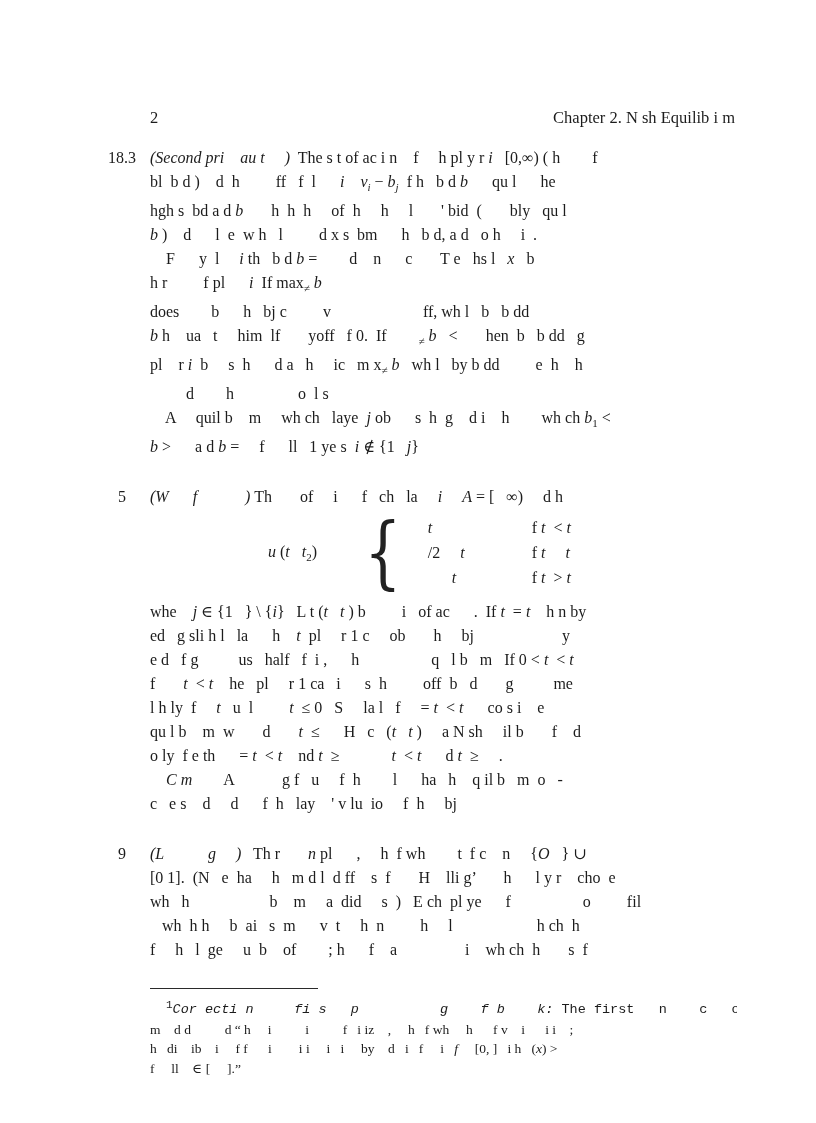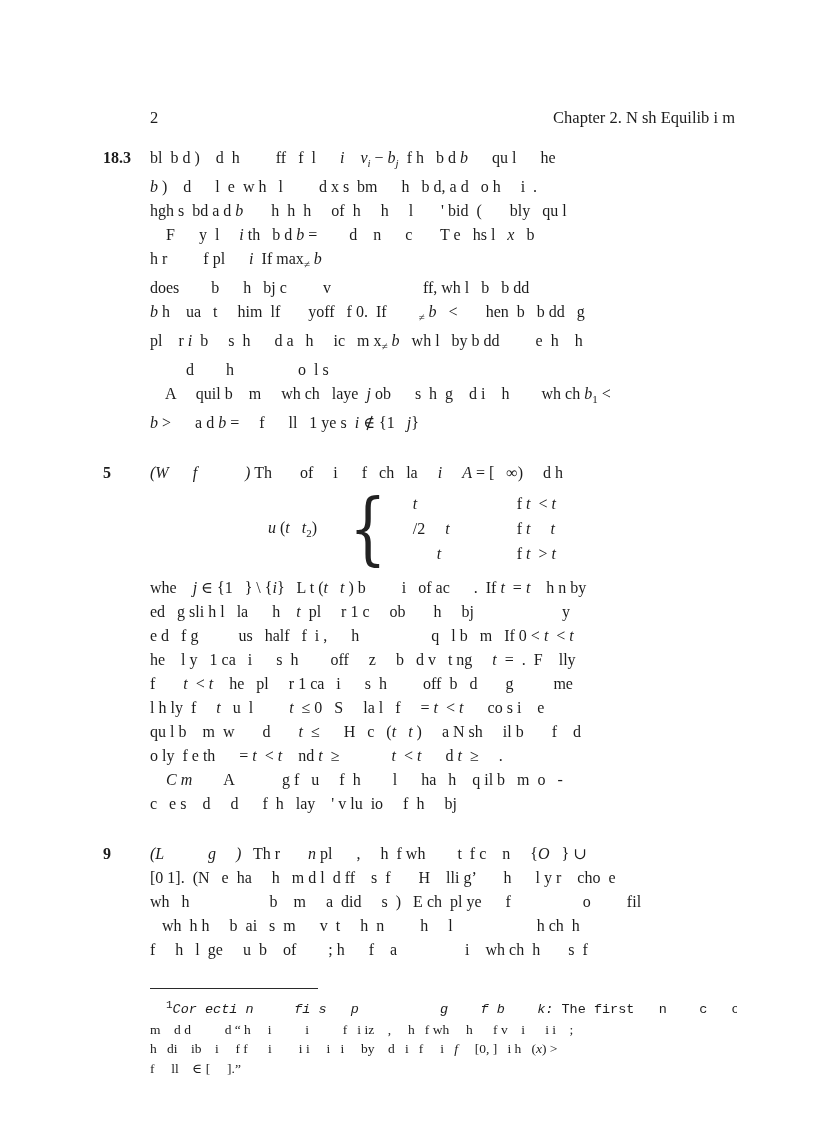--- a/index.html
+++ b/index.html
@@ -15,38 +15,38 @@
   .header{
     position:absolute;top:108px;left:150px;right:81px;
     display:flex;justify-content:space-between;
     font-size:16.5px;
   }
   .main{
     position:absolute;top:146px;left:103px;right:79px;
   }
   .exercise{display:flex;margin-bottom:26px;}
   .ex-num{
-    width:47px;flex:none;text-align:left;
-    font-weight:bold;padding-right:9px;box-sizing:border-box;
+    width:47px;flex:none;text-align:center;
+    font-weight:normal;padding-right:9px;box-sizing:border-box;
     font-size:16px;line-height:24px;
   }
   .ex-body{flex:1;min-width:0;}
   .line{
     white-space:pre;font-size:16px;line-height:24px;
     overflow:hidden;
   }
   .seg-i{font-style:italic;}
   sub,sup{font-size:11px;}
   sub{vertical-align:-4px;}
   sup{vertical-align:5px;}
   .cases{
     display:flex;align-items:center;
     margin:6px 0 10px 118px;
   }
-  .cases-lhs{font-size:16px;white-space:pre;margin-right:26px;}
+  .cases-lhs{font-size:16px;white-space:pre;margin-right:41px;}
   .cases-brace{
     font-size:78px;font-weight:200;line-height:0.85;
     transform:scaleX(.75);margin-right:6px;
     font-family:"DejaVu Serif",serif;color:#222;
   }
   .cases-rows{display:flex;flex-direction:column;}
   .cases-row{display:flex;font-size:16px;line-height:25px;}
   .cases-val{width:118px;white-space:pre;padding-left:14px;box-sizing:border-box;}
   .cases-cond{white-space:pre;text-align:center;}
   .footnote{margin-top:16px;margin-left:47px;}
@@ -62,23 +62,24 @@
   <div class="header">
     <span>2</span>
     <span>Chapter 2.  N sh Equilib i m</span>
   </div>
 
   <div class="main" id="main-content">
       <div class="exercise">
         <div class="ex-num">18.3</div>
         <div class="ex-body">
           <div>
+            <div class="line"><span class="seg-i">(Second pri    au t     )</span><span>  The s t of ac i n    f     h pl y r </span><span class="seg-i">i</span><span>   [0,∞) ( h        f</span></div>
             <div class="line"><span>bl  b d )    d  h         ff   f  l      </span><span class="seg-i">i</span><span>    </span><span class="seg-i">v</span><sub class="seg-i">i</sub><span> − </span><span class="seg-i">b</span><sub class="seg-i">j</sub><span>  f h   b d </span><span class="seg-i">b</span><span>      qu l      he</span></div>
+            <div class="line"><span>hgh s  bd a d </span><span class="seg-i">b</span><span>       h  h  h     of  h     h     l       ' bid  (       bly   qu l</span></div>
             <div class="line"><span class="seg-i">b</span><span> )    d      l  e  w h   l         d x s  bm      h   b d, a d   o h     i  .</span></div>
-            <div class="line"><span>hgh s  bd a d </span><span class="seg-i">b</span><span>       h  h  h     of  h     h     l       ' bid  (       bly   qu l</span></div>
           </div>
           <div>
             <div class="line"><span>    F      y  l     </span><span class="seg-i">i</span><span> th   b d </span><span class="seg-i">b</span><span> =        d    n      c       T e   hs l   </span><span class="seg-i">x</span><span>   b</span></div>
             <div class="line"><span>h r         f pl      </span><span class="seg-i">i</span><span>  If max</span><sub>≠</sub><span> </span><span class="seg-i">b</span><span></span></div>
             <div class="line"><span>does        b      h   bj c         v                       ff, wh l   b   b dd</span></div>
             <div class="line"><span class="seg-i">b</span><span> h    ua   t     him  lf       yoff   f 0.  If        </span><sub>≠</sub><span> </span><span class="seg-i">b</span><span>   &lt;       hen  b   b dd   g</span></div>
             <div class="line"><span>pl    r </span><span class="seg-i">i</span><span>  b     s  h      d a   h     ic   m x</span><sub>≠</sub><span> </span><span class="seg-i">b</span><span>   wh l   by b dd         e  h    h</span></div>
             <div class="line"><span>         d        h                o  l s</span></div>
           </div>
           <div>
@@ -108,21 +109,20 @@
               <div class="cases-row">
                 <span class="cases-val"><span>      </span><span class="seg-i">t</span></span>
                 <span class="cases-cond"><span>f </span><span class="seg-i">t</span><span>  &gt; </span><span class="seg-i">t</span></span>
               </div>
             </div>
           </div>
           <div>
             <div class="line"><span>whe    </span><span class="seg-i">j</span><span> ∈ {1   } \ {</span><span class="seg-i">i</span><span>}   L t (</span><span class="seg-i">t</span><span>   </span><span class="seg-i">t</span><span> ) b         i   of ac      .  If </span><span class="seg-i">t</span><span>  = </span><span class="seg-i">t</span><span>    h n by</span></div>
             <div class="line"><span>ed   g sli h l   la      h    </span><span class="seg-i">t</span><span>  pl     r 1 c     ob       h     bj                      y</span></div>
             <div class="line"><span>e d   f g          us   half   f  i ,      h                  q   l b   m   If 0 &lt; </span><span class="seg-i">t</span><span>  &lt; </span><span class="seg-i">t</span></div>
-            <div class="line"><span>he    l y   1 ca   i      s  h        off     z     b   d v   t ng     </span><span class="seg-i">t</span><span>  =  .  F    lly</span></div>
             <div class="line"><span>f       </span><span class="seg-i">t</span><span>  &lt; </span><span class="seg-i">t</span><span>    he   pl     r 1 ca   i      s  h         off  b   d       g          me</span></div>
             <div class="line"><span>l h ly  f     </span><span class="seg-i">t</span><span>   u  l         </span><span class="seg-i">t</span><span>  ≤ 0   S     la l   f     = </span><span class="seg-i">t</span><span>  &lt; </span><span class="seg-i">t</span><span>      co s i    e</span></div>
             <div class="line"><span>qu l b    m  w       d       </span><span class="seg-i">t</span><span>  ≤      H   c   (</span><span class="seg-i">t</span><span>   </span><span class="seg-i">t</span><span> )     a N sh     il b       f    d</span></div>
             <div class="line"><span>o ly  f e th      = </span><span class="seg-i">t</span><span>  &lt; </span><span class="seg-i">t</span><span>    nd </span><span class="seg-i">t</span><span>  ≥             </span><span class="seg-i">t</span><span>  &lt; </span><span class="seg-i">t</span><span>      d </span><span class="seg-i">t</span><span>  ≥     .</span></div>
           </div>
           <div>
             <div class="line"><span>    </span><span class="seg-i">C m</span><span>        A            g f   u     f  h        l      ha   h    q il b   m  o   -</span></div>
             <div class="line"><span>c   e s    d     d      f  h   lay    ' v lu  io     f  h     bj</span></div>
           </div>
         </div>

